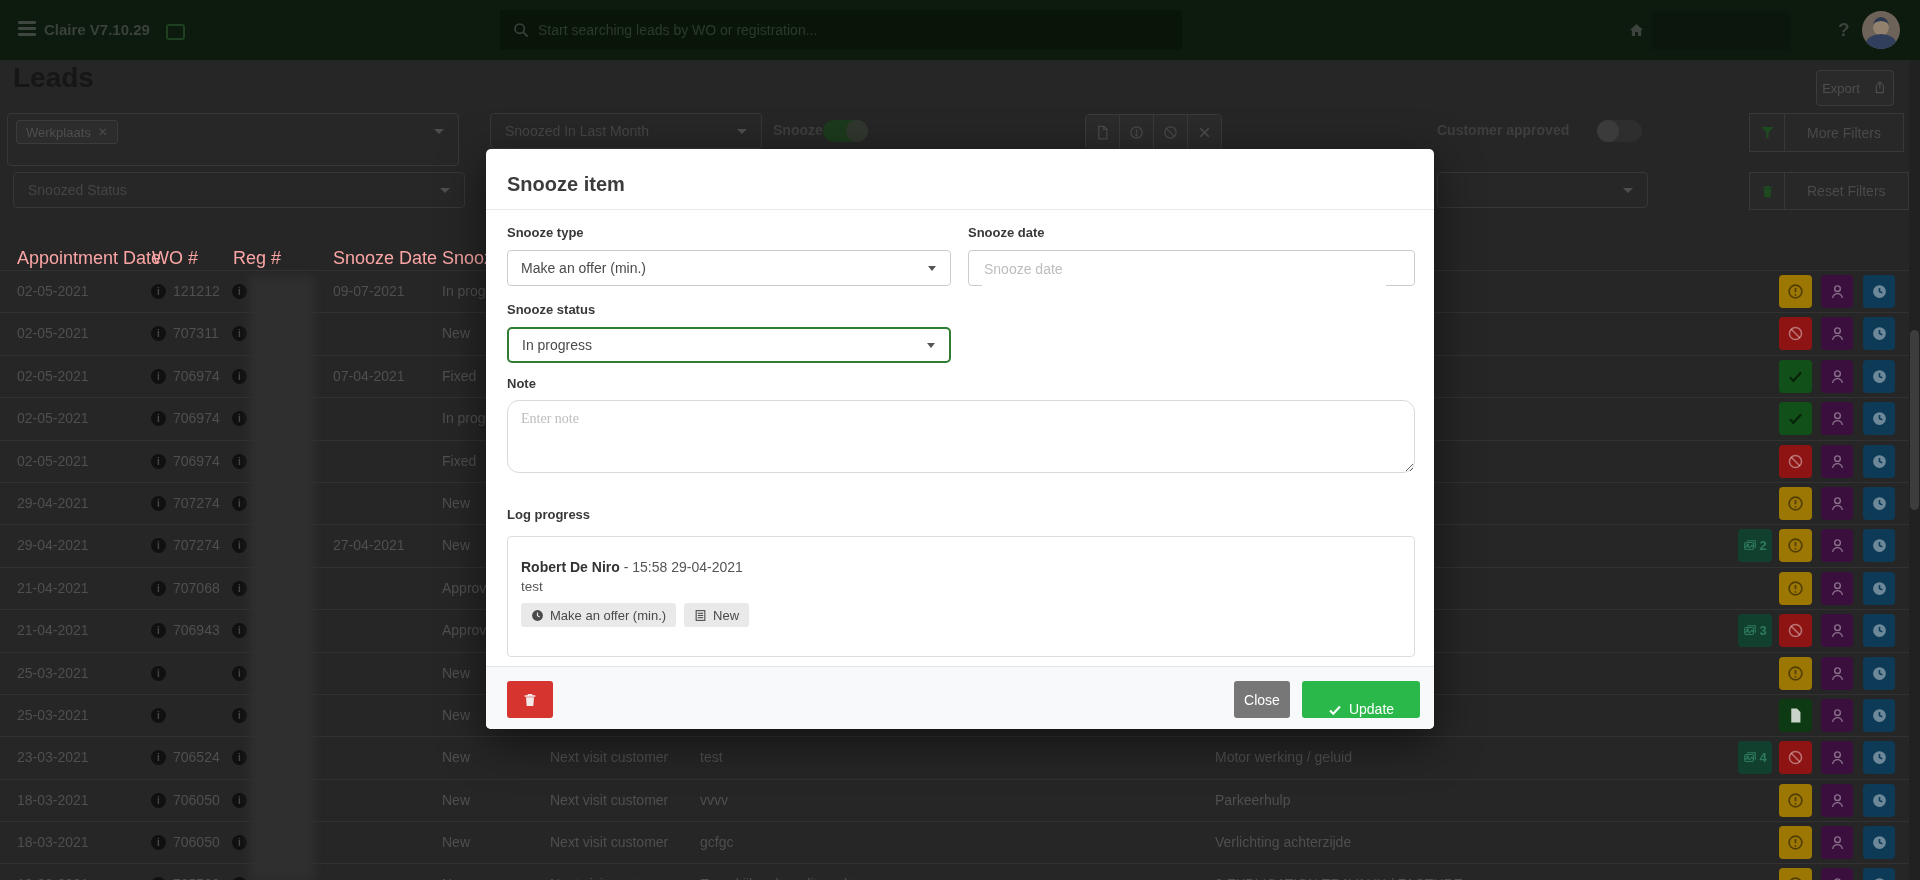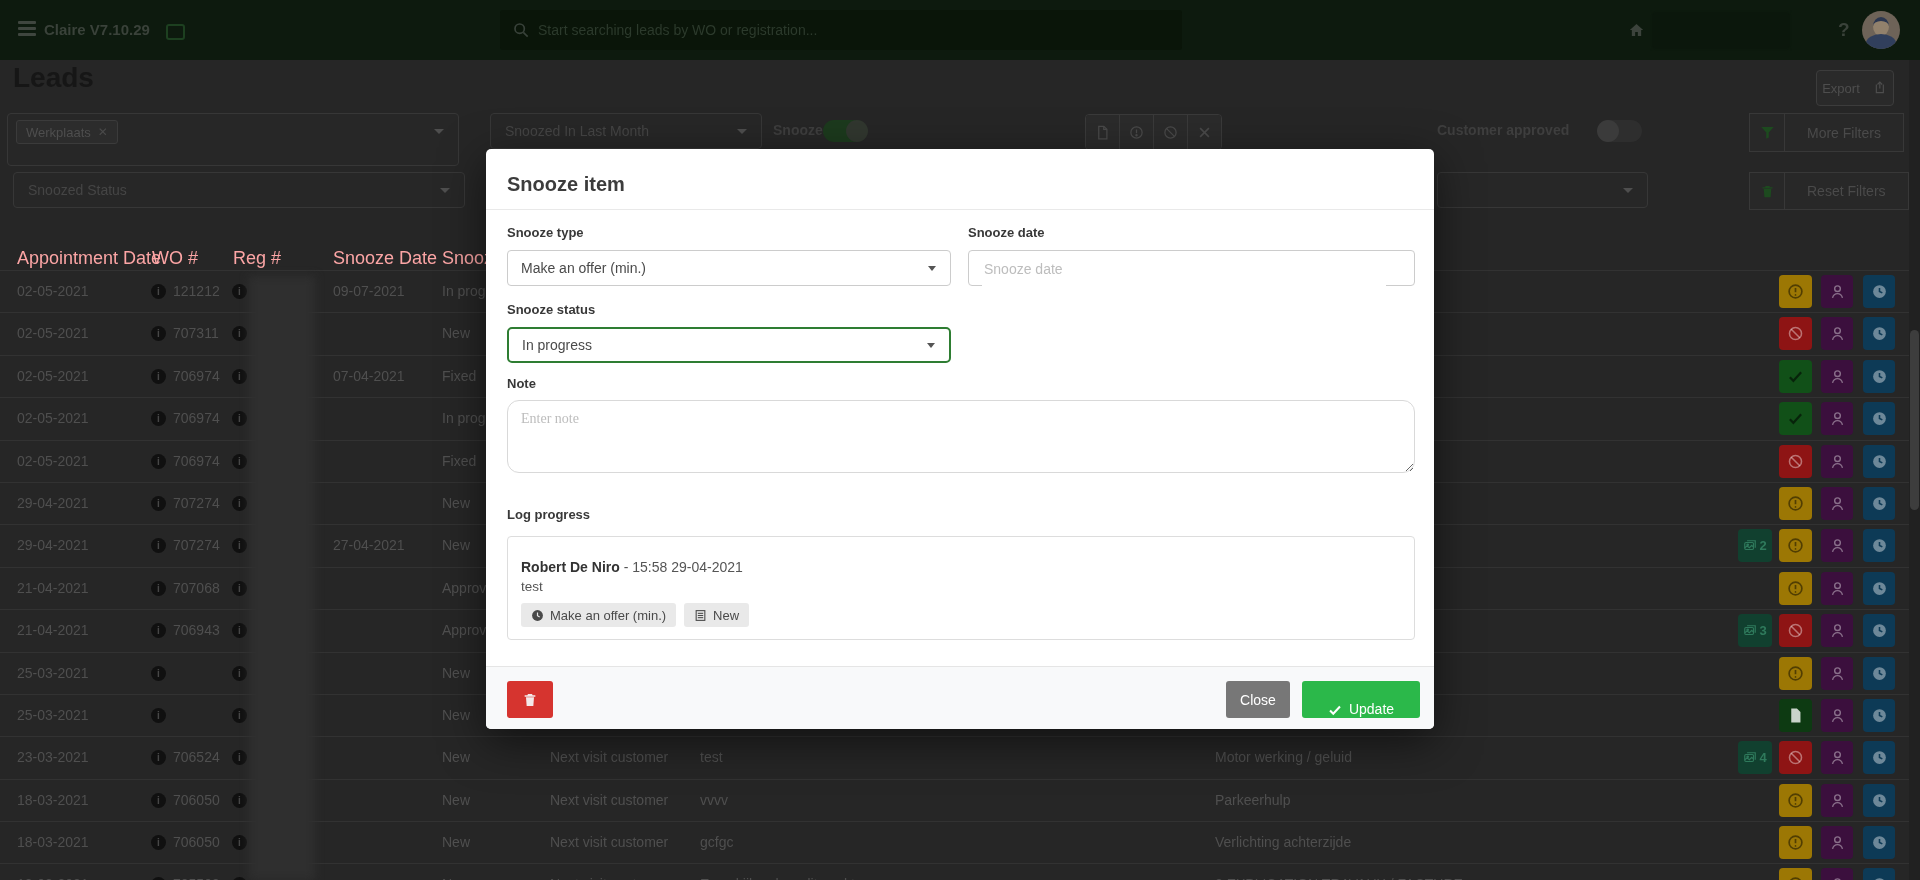--- a/index.html
+++ b/index.html
@@ -93,32 +93,32 @@
   .ctl-type{left:21px;top:101px;width:444px;}
   .ctl-date{left:482px;top:101px;width:447px;}
   .ctl-date input{position:absolute;left:13px;top:0;width:400px;height:34px;border:none;outline:none;font-size:14px;color:#4a4a4a;font-family:inherit;}
   .ctl-date input::placeholder{color:#bdbdbd;}
   .ctl-status{left:21px;top:178px;width:444px;border:2px solid #2e7d32;border-radius:5px;}
   .ctl-status .val{line-height:32px;}
   .ctl-status .mcaret{top:14px;}
   .m-note{position:absolute;left:21px;top:251px;width:908px;height:73px;box-sizing:border-box;border:1px solid #d9d9d9;border-radius:12px;
           resize:both;font-family:Liberation Serif, serif;font-size:14px;color:#4a4a4a;padding:10px 13px;outline:none;}
   .m-note::placeholder{color:#bdbdbd;}
-  .m-logbox{position:absolute;left:21px;top:387px;width:908px;height:104px;border:1px solid #ddd;border-radius:4px;box-sizing:border-box;}
+  .m-logbox{position:absolute;left:21px;top:387px;width:908px;height:121px;border:1px solid #ddd;border-radius:4px;box-sizing:border-box;}
   .log-line1{position:absolute;left:13px;top:22px;font-size:14px;color:#555;}
   .log-line1 b{color:#333;font-weight:700;}
   .log-text{position:absolute;left:13px;top:42px;font-size:13.5px;color:#555;}
   .log-badges{position:absolute;left:13px;top:66px;display:flex;gap:8px;}
   .lbadge{height:24px;background:#e9e9e9;border-radius:3px;display:flex;align-items:center;gap:6px;padding:0 10px;font-size:13px;color:#4a4a4a;}
   .lbadge svg{width:13px;height:13px;}
   .m-footer{position:absolute;left:0;bottom:0;width:100%;height:62px;background:#f8f9fa;border-top:1px solid #e5e5e5;border-radius:0 0 5px 5px;}
   .btn-del{position:absolute;left:21px;top:14px;width:46px;height:37px;background:#d6342f;border:none;border-radius:3px;
            display:flex;align-items:center;justify-content:center;color:#f4e9e9;cursor:pointer;}
   .btn-del svg{width:16px;height:16px;}
-  .btn-close{position:absolute;right:144px;top:14px;width:64px;height:37px;background:#777;border:none;border-radius:3px;
+  .btn-close{position:absolute;right:144px;top:14px;width:56px;height:37px;background:#777;border:none;border-radius:3px;
              color:#fff;font-size:14px;font-family:inherit;cursor:pointer;}
   .btn-update{position:absolute;right:14px;top:14px;width:118px;height:37px;background:#2bb84a;border:none;border-radius:3px;
               color:#fff;font-size:14px;font-family:inherit;display:flex;align-items:flex-end;justify-content:center;gap:7px;cursor:pointer;}
   .btn-update svg{width:14px;height:14px;}
 </style>
 </head>
 <body>
 
 <div class="stage">
 

